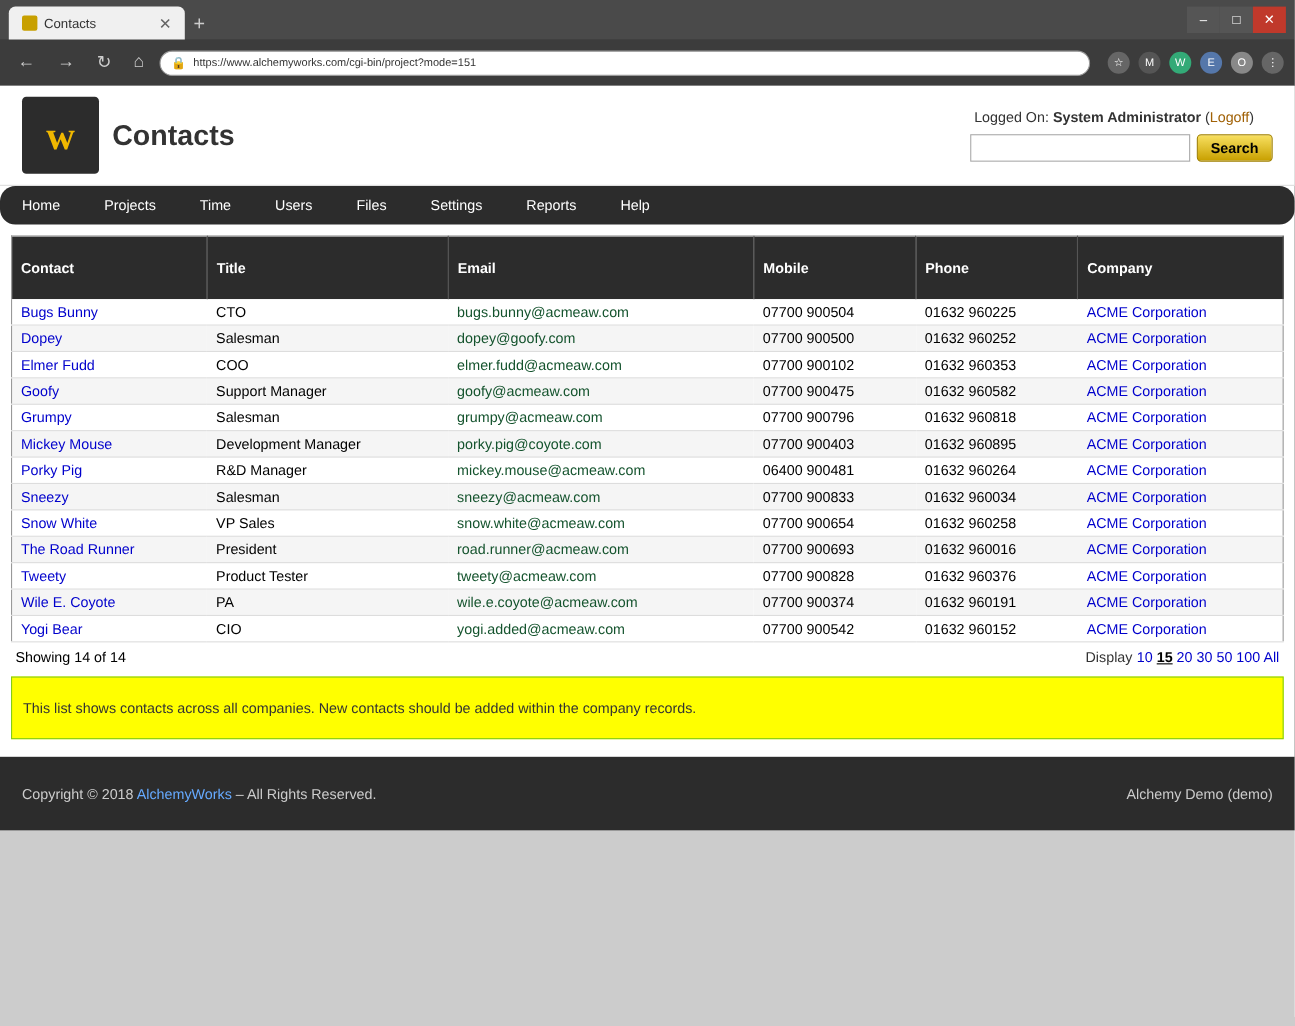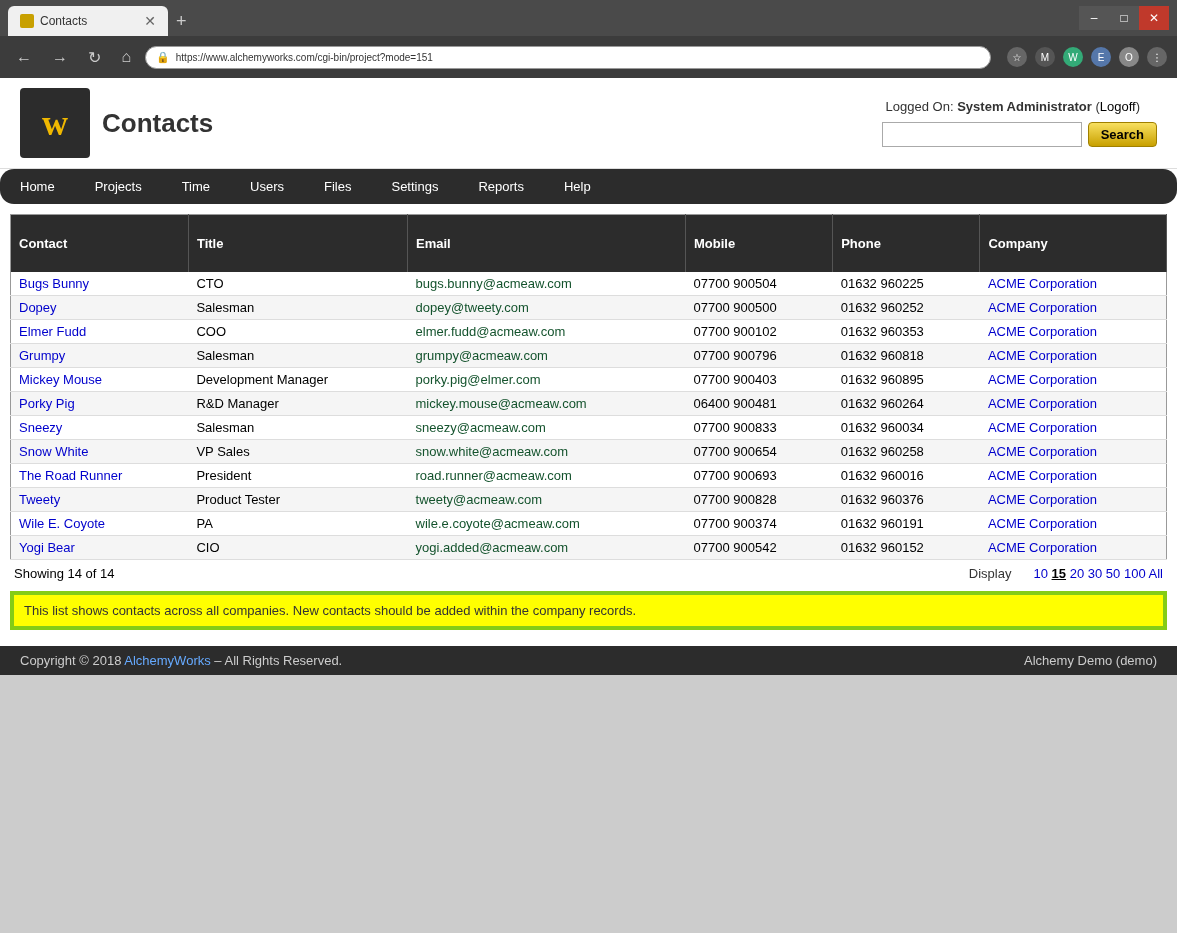--- a/index.html
+++ b/index.html
@@ -31,21 +31,21 @@
 
     
     .site-header { display: flex; align-items: center; padding: 10px 20px; background: #fff; border-bottom: 1px solid #ddd; }
     .logo { display: flex; align-items: center; gap: 12px; }
     .logo-box { width: 70px; height: 70px; background: #2c2c2c; border-radius: 4px; display: flex; align-items: center; justify-content: center; }
     .logo-w { color: #f0b800; font-size: 36px; font-weight: bold; font-family: serif; }
     .site-title { font-size: 26px; font-weight: bold; color: #333; }
     .header-right { margin-left: auto; text-align: center; }
     .logged-on { font-size: 13px; color: #333; margin-bottom: 8px; }
     .logged-on strong { font-weight: bold; }
-    .logoff-link { color: #000000; text-decoration: none; cursor: pointer; margin-top: 16px; }
+    .logoff-link { color: #a16207; text-decoration: none; cursor: pointer; margin-top: 16px; }
     .search-area { display: flex; gap: 6px; align-items: center; margin-left: 13px; }
     .search-input { border: 1px solid #aaa; padding: 4px 8px; width: 200px; font-size: 13px; }
     .search-btn { background: linear-gradient(to bottom, #f8e060, #c8a000); border: 1px solid #a08000; padding: 4px 12px; border-radius: 4px; cursor: pointer; font-size: 13px; font-weight: bold; }
 
     
     .main-nav { background: #2c2c2c; display: flex; border-radius: 14px; }
     .main-nav a { color: #fff; text-decoration: none; padding: 10px 20px; font-size: 13px; display: block; }
 
     
     .content { padding: 10px; }
@@ -55,30 +55,30 @@
     .contacts-table th { background: #2c2c2c; color: #fff; padding: 21px 8px; text-align: left; font-size: 13px; font-weight: bold; border-right: 1px solid #555; }
     .contacts-table td { padding: 4px 8px; border-bottom: 1px solid #ddd; font-size: 13px; }
     .contacts-table tr:nth-child(even) td { background: #f5f5f5; }
     .contacts-table tr:nth-child(odd) td { background: #fff; }
     .contact-link { color: #00c; text-decoration: none; }
     .email-link { color: #14532d; text-decoration: none; }
     .company-link { color: #00c; text-decoration: none; }
 
     
     .table-footer { display: flex; justify-content: space-between; align-items: center; padding: 6px 4px; font-size: 13px; }
-    .display-options { display: flex; gap: 22px; align-items: flex-start; }
+    .display-options { display: flex; gap: 4px; align-items: flex-start; }
     .display-options span { color: #333; }
     .display-options a { color: #00c; text-decoration: none; cursor: pointer; }
     .display-options .current { font-weight: bold; text-decoration: underline; color: #000; }
 
     
-    .info-bar { background: #ffff00; border: 4px solid #84cc16; padding: 8px 10px; font-size: 13px; color: #333; margin-top: 4px; }
-
-    
-    .site-footer { background: #2c2c2c; color: #ccc; display: flex; justify-content: space-between; align-items: center; padding: 7px 20px; font-size: 13px; margin-top: 6px; }
+    .info-bar { background: #ffff00; border: 1px solid #84cc16; padding: 20px 10px; font-size: 13px; color: #333; margin-top: 4px; }
+
+    
+    .site-footer { background: #2c2c2c; color: #ccc; display: flex; justify-content: space-between; align-items: center; padding: 26px 20px; font-size: 13px; margin-top: 6px; }
     .footer-link { color: #6af; text-decoration: none; }
     .footer-right { color: #ccc; }
   </style>
 </head>
 <body>
 
 <div class="browser-chrome">
 
   <div style="display:flex; align-items:stretch; background:#4a4a4a; padding: 6px 8px 0; height:36px;">
     <div class="tab">
@@ -163,45 +163,53 @@
               <td><a class="contact-link">Bugs Bunny</a></td>
               <td>CTO</td>
               <td><a class="email-link">bugs.bunny@acmeaw.com</a></td>
               <td>07700 900504</td>
               <td>01632 960225</td>
               <td><a class="company-link">ACME Corporation</a></td>
             </tr>
             <tr>
               <td><a class="contact-link">Dopey</a></td>
               <td>Salesman</td>
-              <td><a class="email-link">dopey@tweety.com</a></td>
+              <td><a class="email-link">dopey@goofy.com</a></td>
               <td>07700 900500</td>
               <td>01632 960252</td>
               <td><a class="company-link">ACME Corporation</a></td>
             </tr>
             <tr>
               <td><a class="contact-link">Elmer Fudd</a></td>
               <td>COO</td>
               <td><a class="email-link">elmer.fudd@acmeaw.com</a></td>
               <td>07700 900102</td>
               <td>01632 960353</td>
               <td><a class="company-link">ACME Corporation</a></td>
             </tr>
             <tr>
+              <td><a class="contact-link">Goofy</a></td>
+              <td>Support Manager</td>
+              <td><a class="email-link">goofy@acmeaw.com</a></td>
+              <td>07700 900475</td>
+              <td>01632 960582</td>
+              <td><a class="company-link">ACME Corporation</a></td>
+            </tr>
+            <tr>
               <td><a class="contact-link">Grumpy</a></td>
               <td>Salesman</td>
               <td><a class="email-link">grumpy@acmeaw.com</a></td>
               <td>07700 900796</td>
               <td>01632 960818</td>
               <td><a class="company-link">ACME Corporation</a></td>
             </tr>
             <tr>
               <td><a class="contact-link">Mickey Mouse</a></td>
               <td>Development Manager</td>
-              <td><a class="email-link">porky.pig@elmer.com</a></td>
+              <td><a class="email-link">porky.pig@coyote.com</a></td>
               <td>07700 900403</td>
               <td>01632 960895</td>
               <td><a class="company-link">ACME Corporation</a></td>
             </tr>
             <tr>
               <td><a class="contact-link">Porky Pig</a></td>
               <td>R&amp;D Manager</td>
               <td><a class="email-link">mickey.mouse@acmeaw.com</a></td>
               <td>06400 900481</td>
               <td>01632 960264</td>

